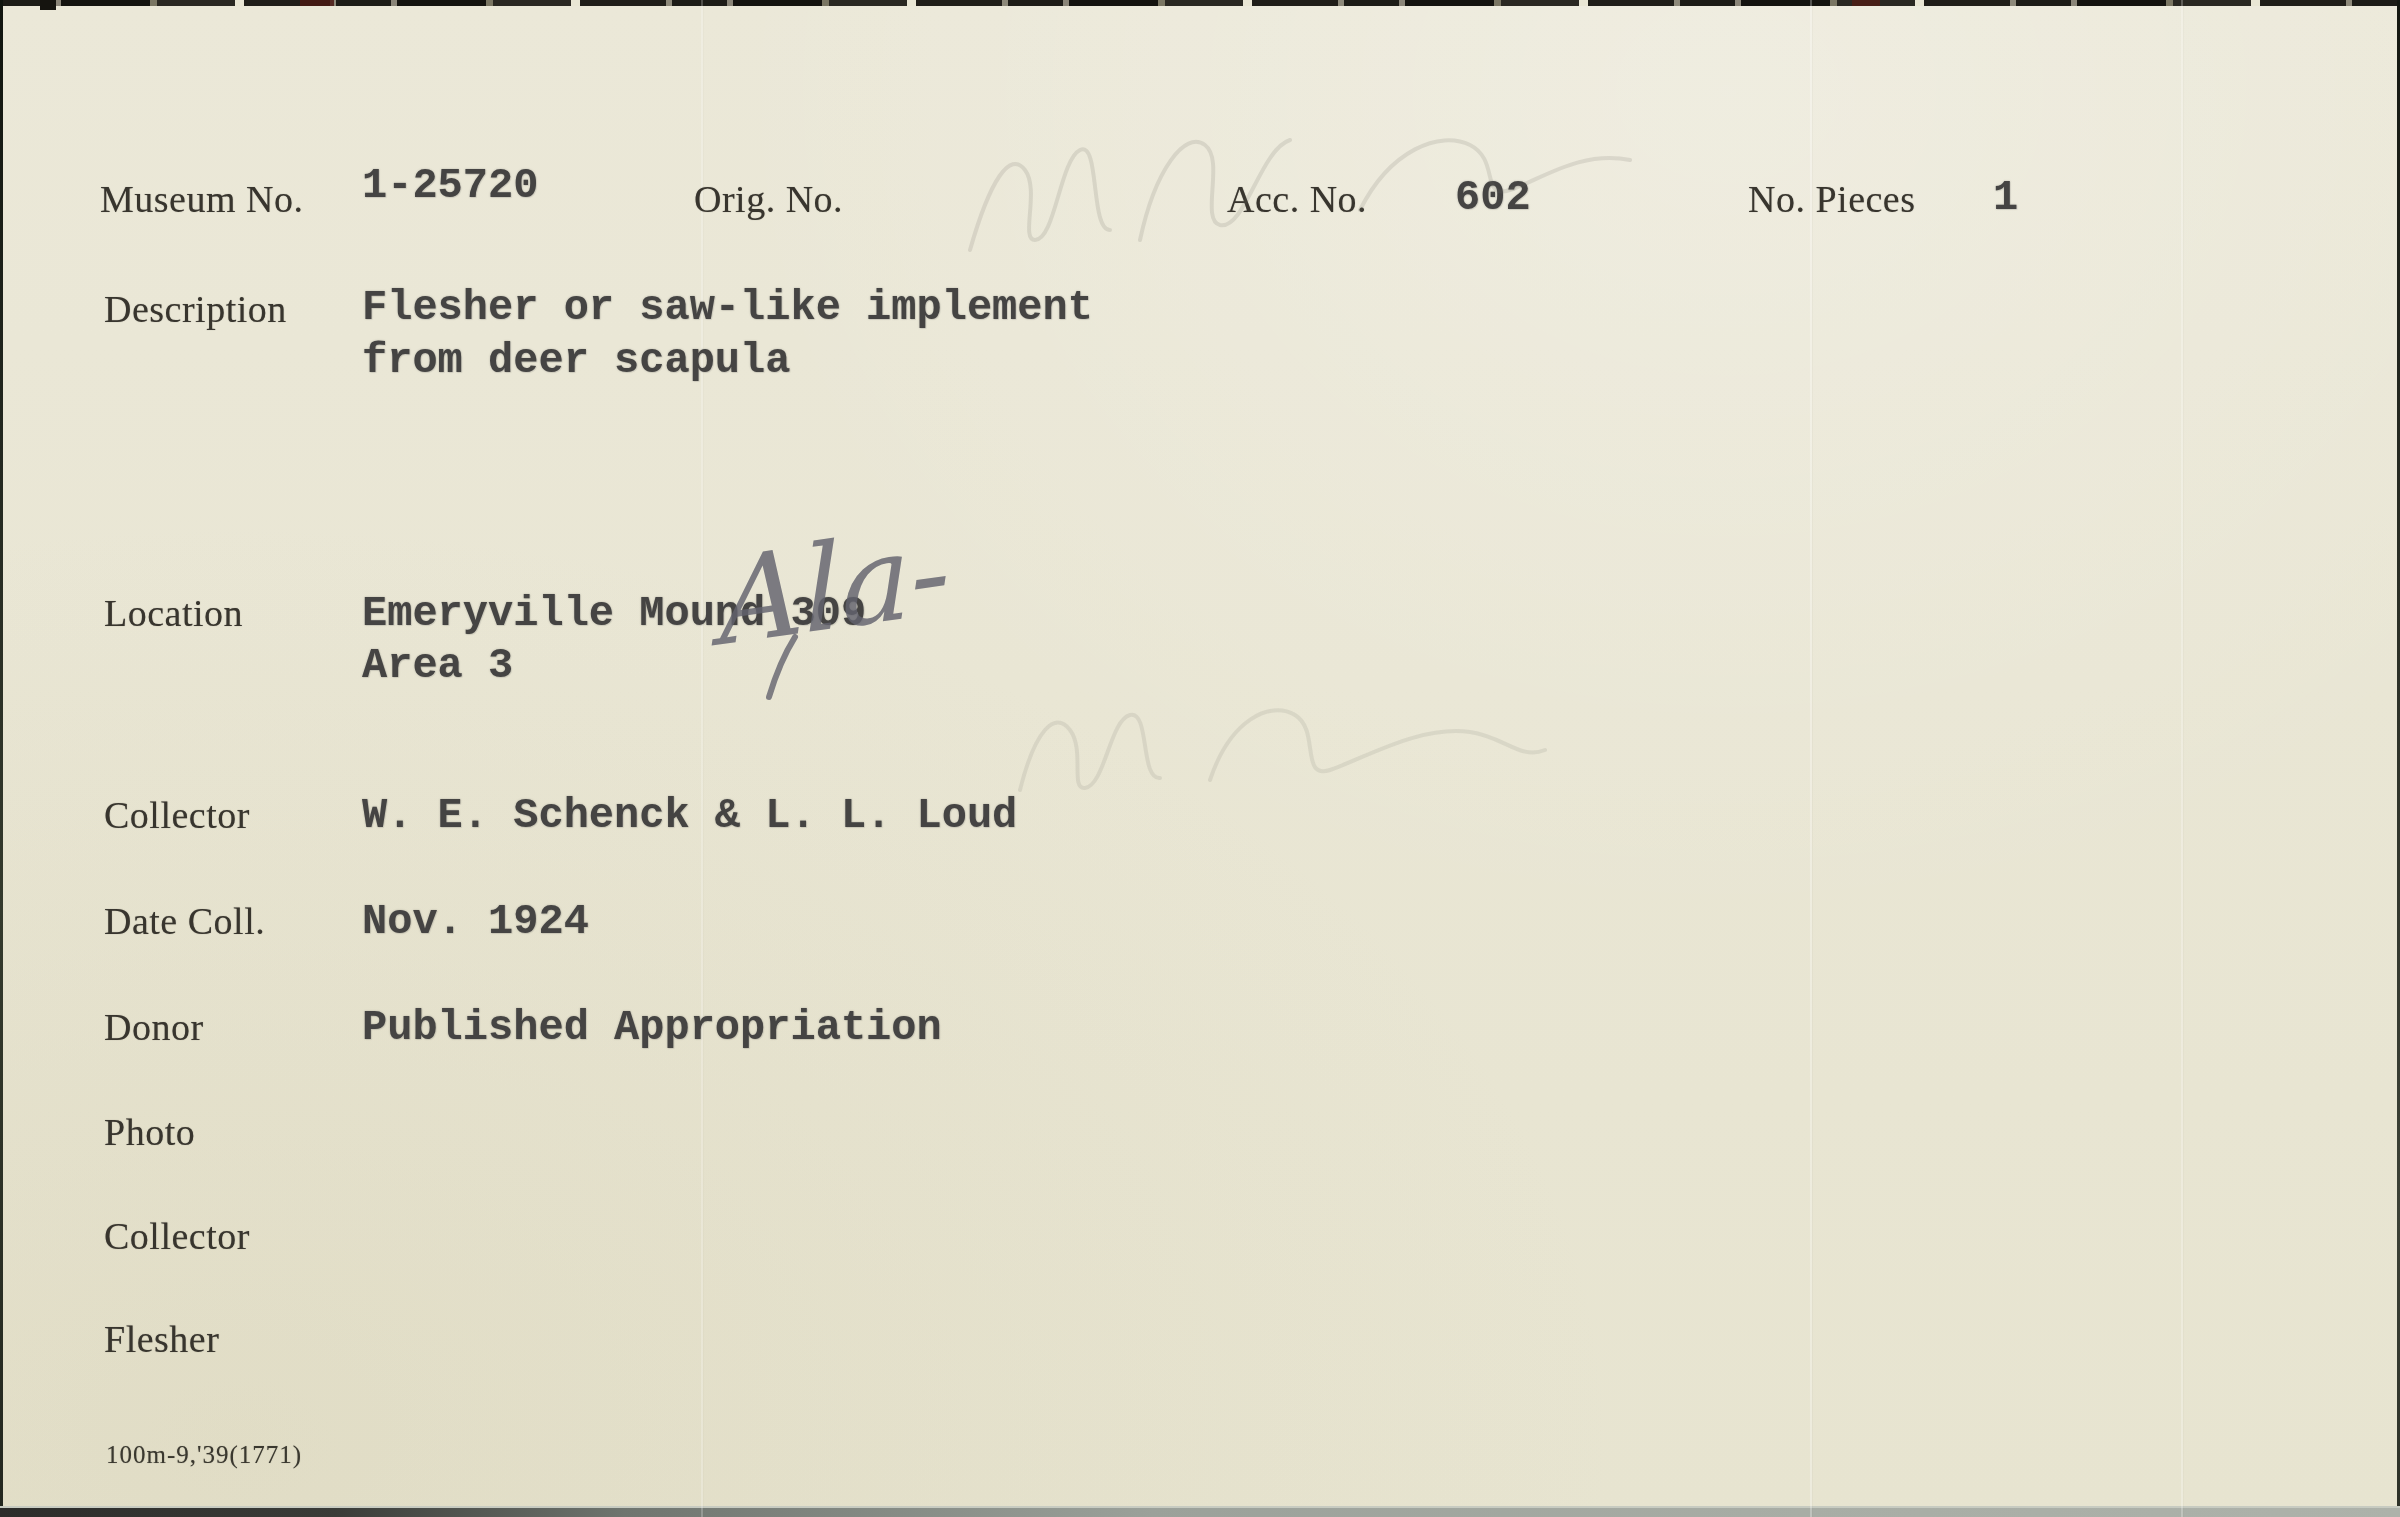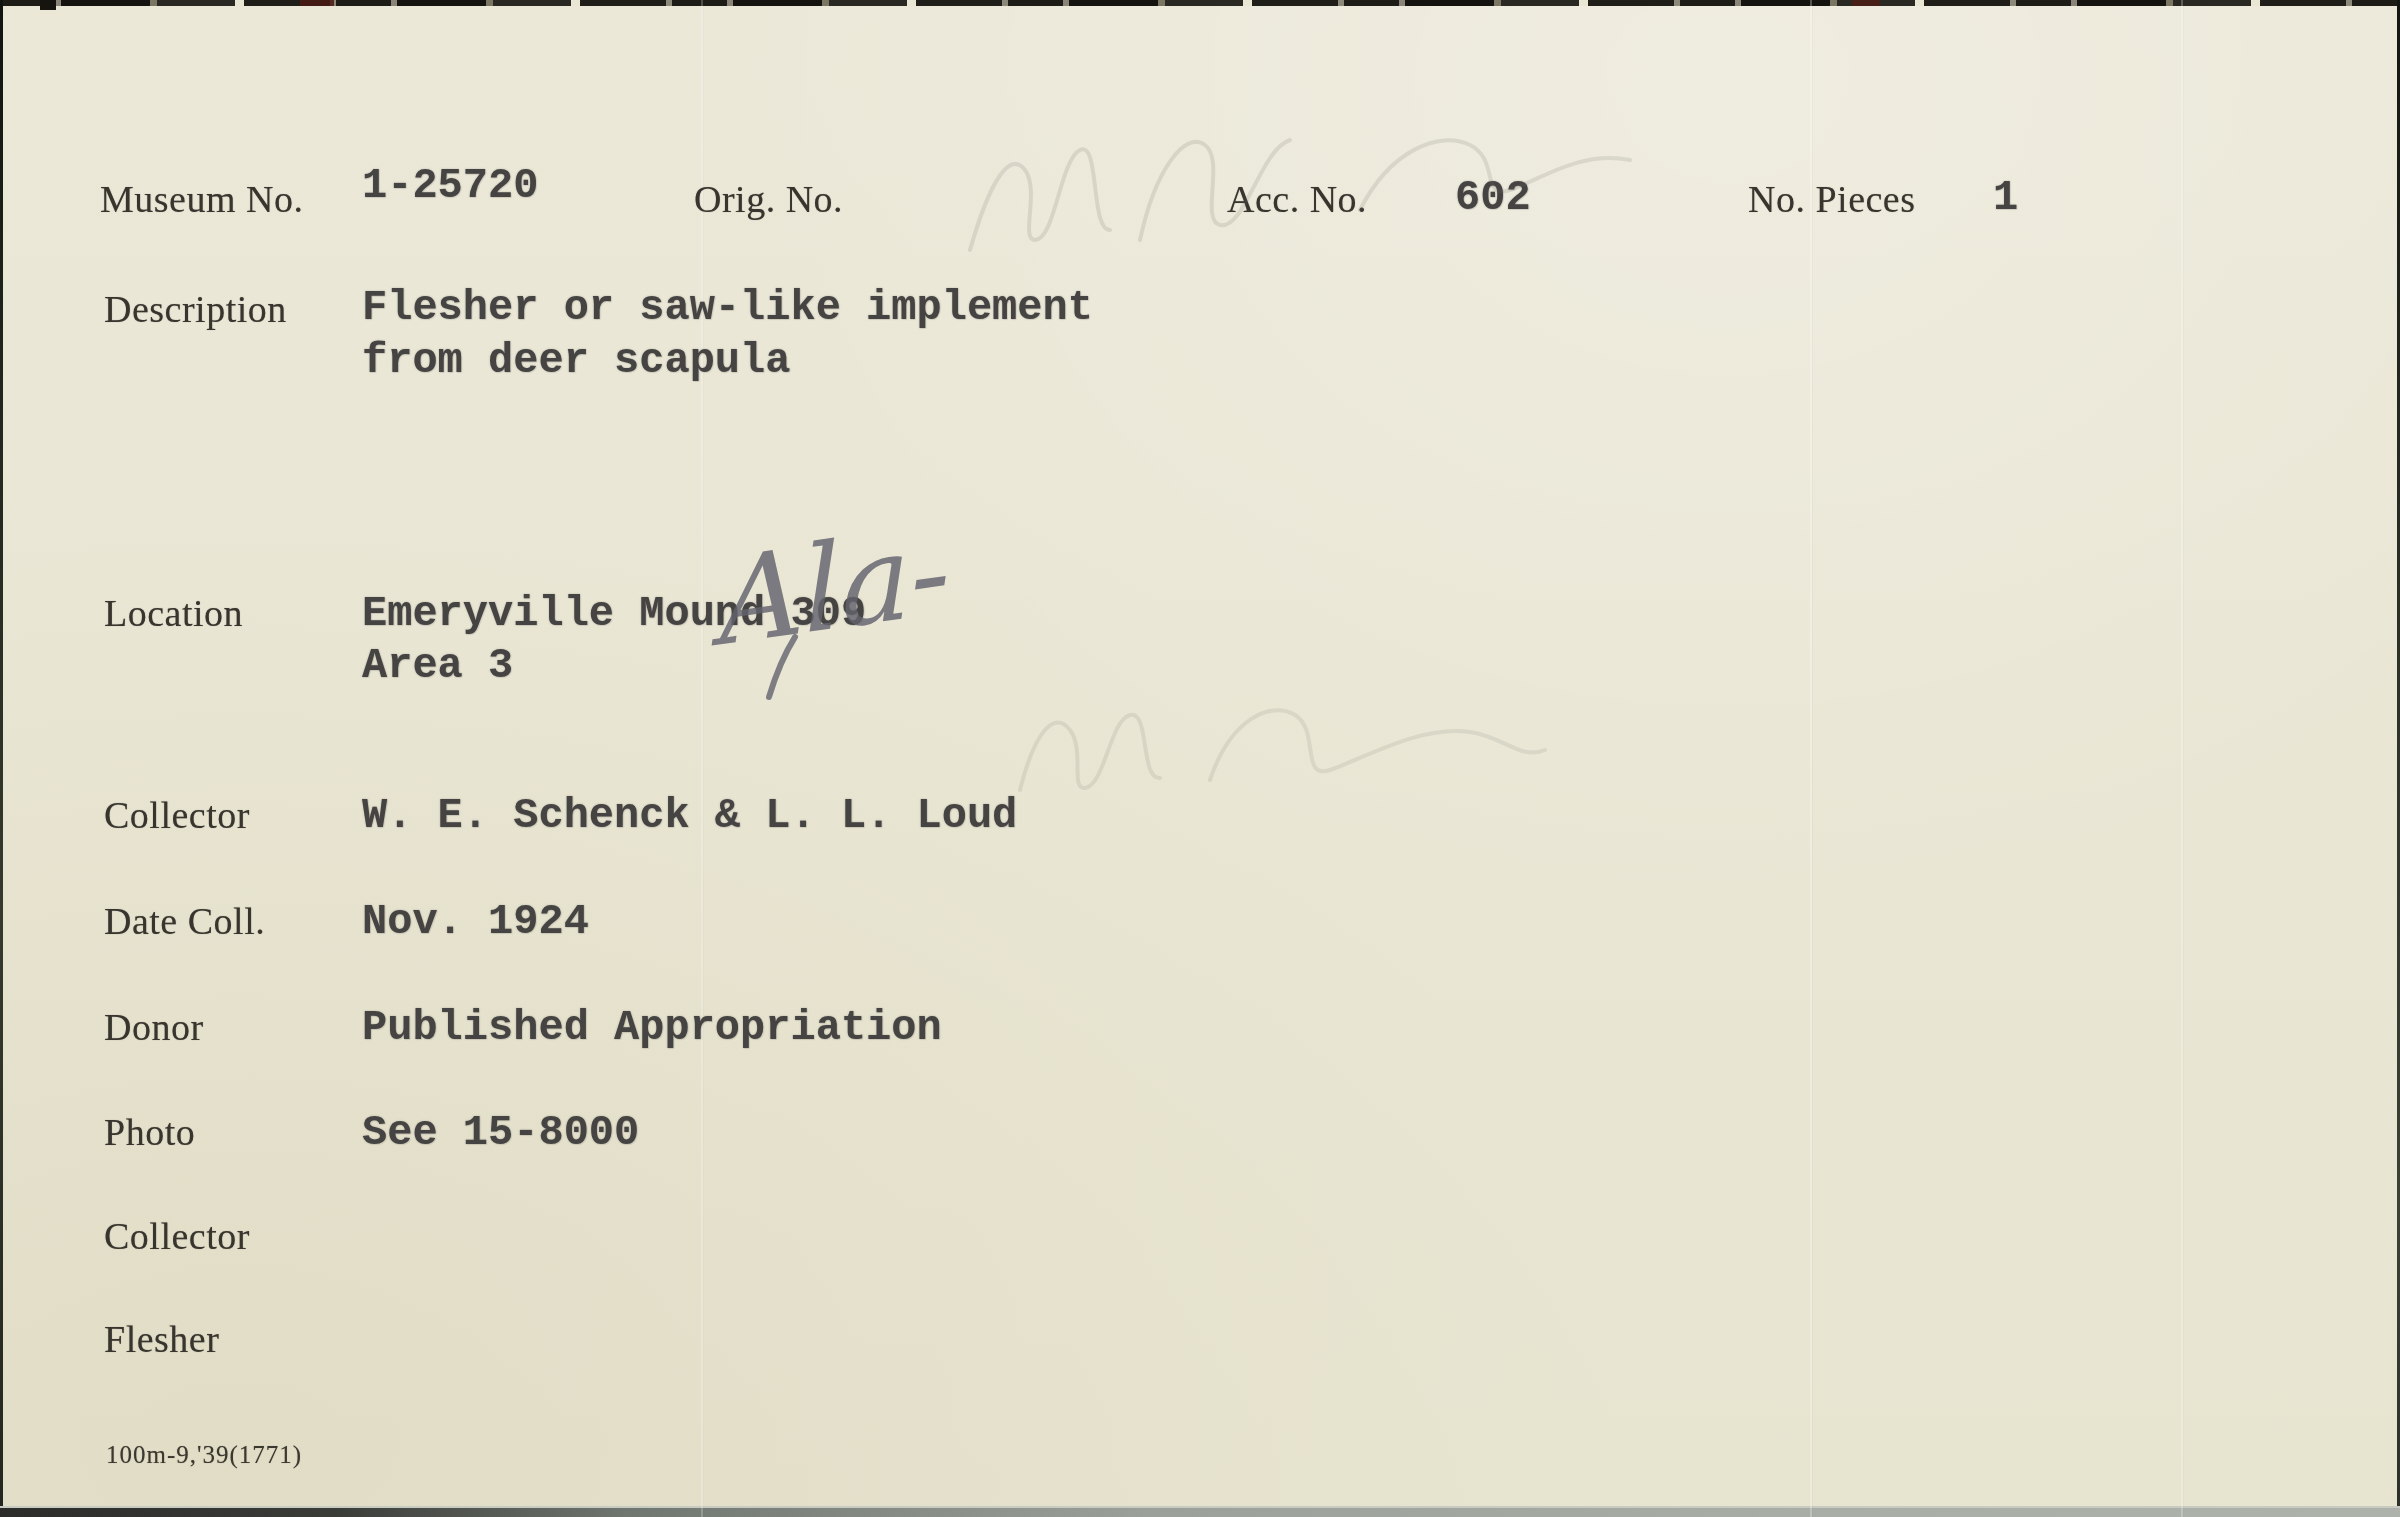--- a/index.html
+++ b/index.html
@@ -115,21 +115,20 @@
   <span class="lbl" style="left:104px;top:792px">Collector</span>
   <span class="val" style="left:362px;top:790px">W. E. Schenck &amp; L. L. Loud</span>
 
   <span class="lbl" style="left:104px;top:898px">Date Coll.</span>
   <span class="val" style="left:362px;top:896px">Nov. 1924</span>
 
   <span class="lbl" style="left:104px;top:1004px">Donor</span>
   <span class="val" style="left:362px;top:1002px">Published Appropriation</span>
 
   <span class="lbl" style="left:104px;top:1109px">Photo</span>
-  <span class="val" style="left:362px;top:1107px">See 15-8000</span>
 
   <span class="lbl" style="left:104px;top:1213px">Collector</span>
 
   <span class="lbl" style="left:104px;top:1316px">Flesher</span>
 
   <span class="print-code">100m-9,'39(1771)</span>
 
   <div class="pencil-layer">
 
     <svg style="position:absolute;left:940px;top:90px" width="720" height="200" viewBox="0 0 720 200">

